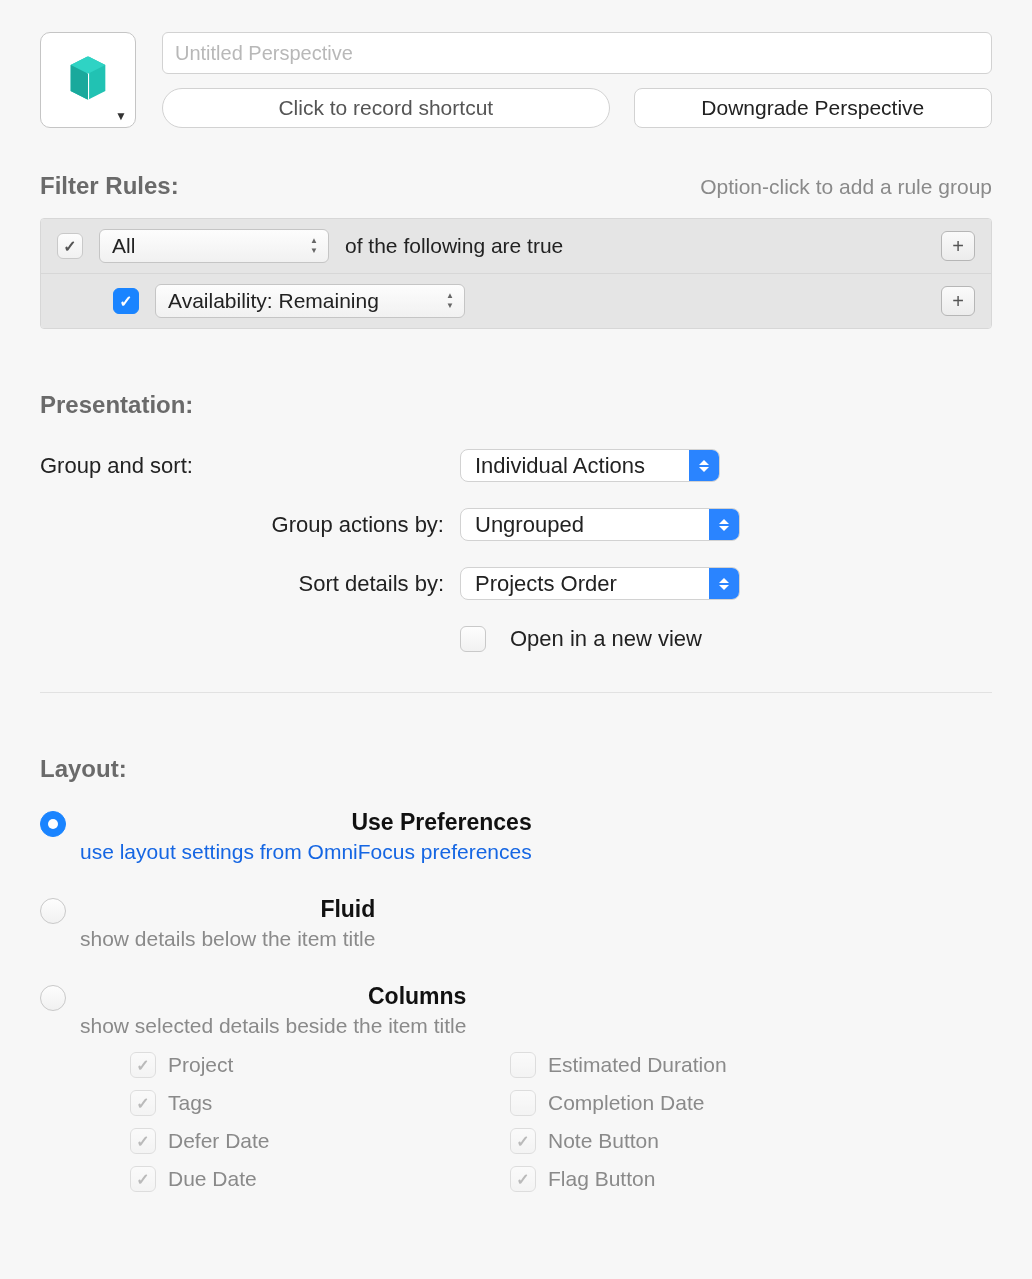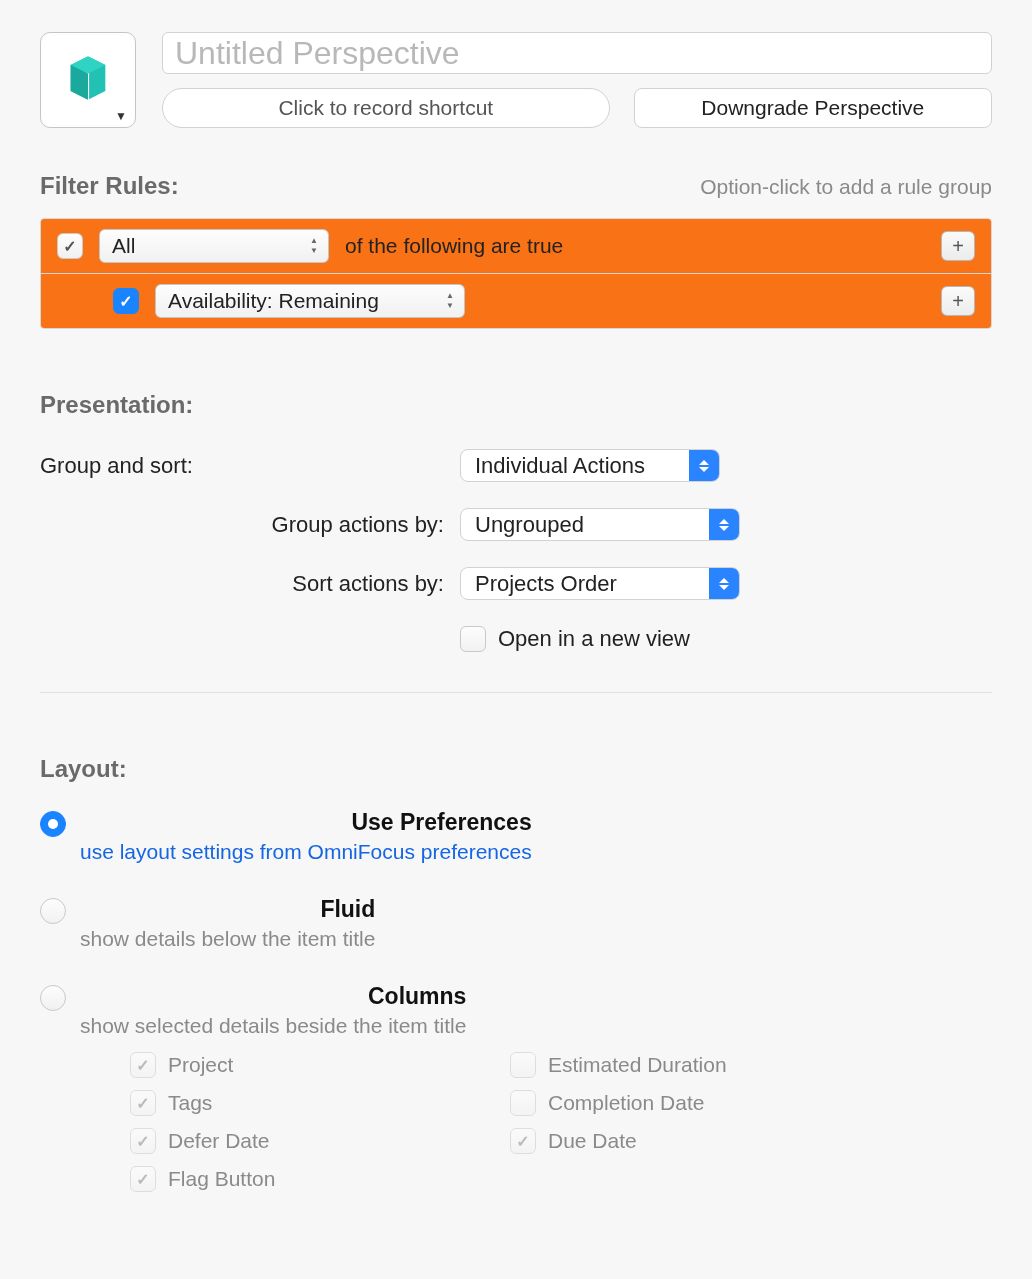--- a/index.html
+++ b/index.html
@@ -43,21 +43,21 @@
   flex-direction: column;
   gap: 14px;
 }
 .name-input {
   width: 100%;
   height: 42px;
   border: 1px solid #d2d2d2;
   border-radius: 6px;
   background: #fff;
   padding: 4px 12px;
-  font-size: 32px;
+  font-size: 20px;
   color: #222;
 }
 .name-input::placeholder { color: #b8b8b8; }
 .header-buttons {
   display: flex;
   gap: 24px;
 }
 .pill-button {
   border: 1px solid #d2d2d2;
   background: #fff;
@@ -94,21 +94,21 @@
 
 .filter-table {
   border: 1px solid #d7d7d7;
   border-radius: 4px;
   margin-top: 18px;
   overflow: hidden;
 }
 .filter-row {
   display: flex;
   align-items: center;
-  background: #f97316;
+  background: #e5e5e5;
   padding: 10px 16px;
   gap: 16px;
 }
 .filter-row + .filter-row { border-top: 1px solid #d7d7d7; }
 .filter-row.child { padding-left: 72px; }
 .filter-row .plus-btn {
   margin-left: auto;
   width: 34px; height: 30px;
   border: 1px solid #b6b6b6;
   background: linear-gradient(#fafafa,#ececec);
@@ -206,21 +206,21 @@
 .popup .blue-steppers span {
   width: 0; height: 0;
   border-left: 5px solid transparent;
   border-right: 5px solid transparent;
 }
 .popup .blue-steppers .up { border-bottom: 5px solid #fff; }
 .popup .blue-steppers .down { border-top: 5px solid #fff; }
 
 .open-row {
   grid-column: 2;
-  display: flex; align-items: center; gap: 12px;
+  display: flex; align-items: center; gap: 24px;
   font-size: 22px;
 }
 
 hr.divider {
   border: none; border-top: 1px solid #e2e2e2;
   margin: 40px 0 0 0;
 }
 
 
 .layout-block { margin-top: 26px; }
@@ -350,21 +350,21 @@
   <div>
     <div class="popup">
       <span>Ungrouped</span>
       <span class="blue-steppers">
           <span class="up"></span>
           <span class="down"></span>
         </span>
     </div>
   </div>
 
-  <div class="lbl right">Sort actions by:</div>
+  <div class="lbl right">Sort details by:</div>
   <div>
     <div class="popup">
       <span>Projects Order</span>
       <span class="blue-steppers">
           <span class="up"></span>
           <span class="down"></span>
         </span>
     </div>
   </div>
 
@@ -422,20 +422,24 @@
     <div class="item">
       <span class="mac-checkbox disabled"></span>
       <span>Completion Date</span>
     </div>
     <div class="item">
       <span class="mac-checkbox checked disabled"></span>
       <span>Defer Date</span>
     </div>
     <div class="item">
       <span class="mac-checkbox checked disabled"></span>
+      <span>Note Button</span>
+    </div>
+    <div class="item">
+      <span class="mac-checkbox checked disabled"></span>
       <span>Due Date</span>
     </div>
     <div class="item">
       <span class="mac-checkbox checked disabled"></span>
       <span>Flag Button</span>
     </div>
   </div>
 </div>
 
 </body></html>

